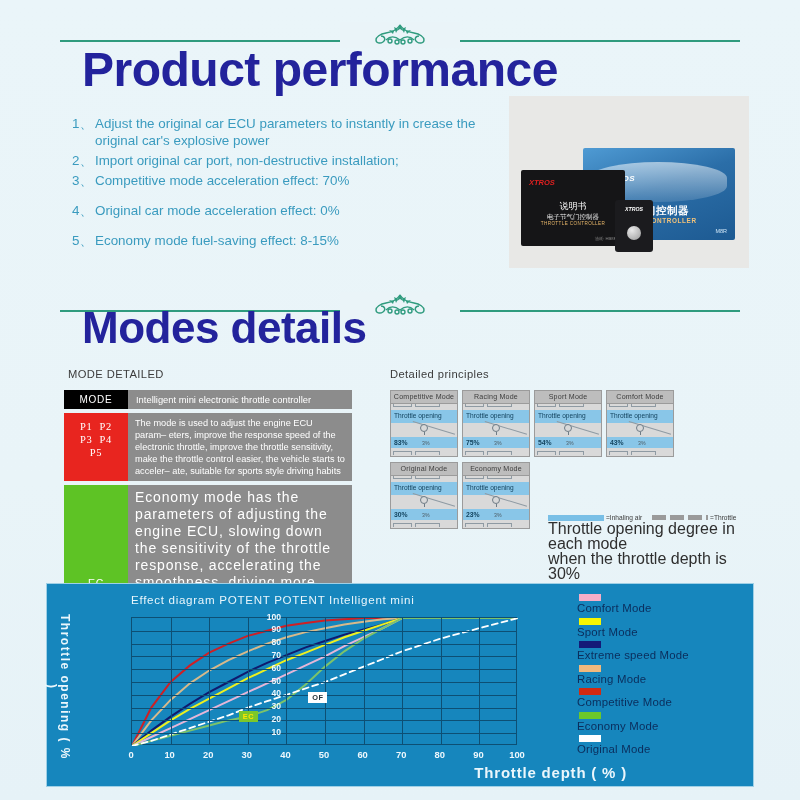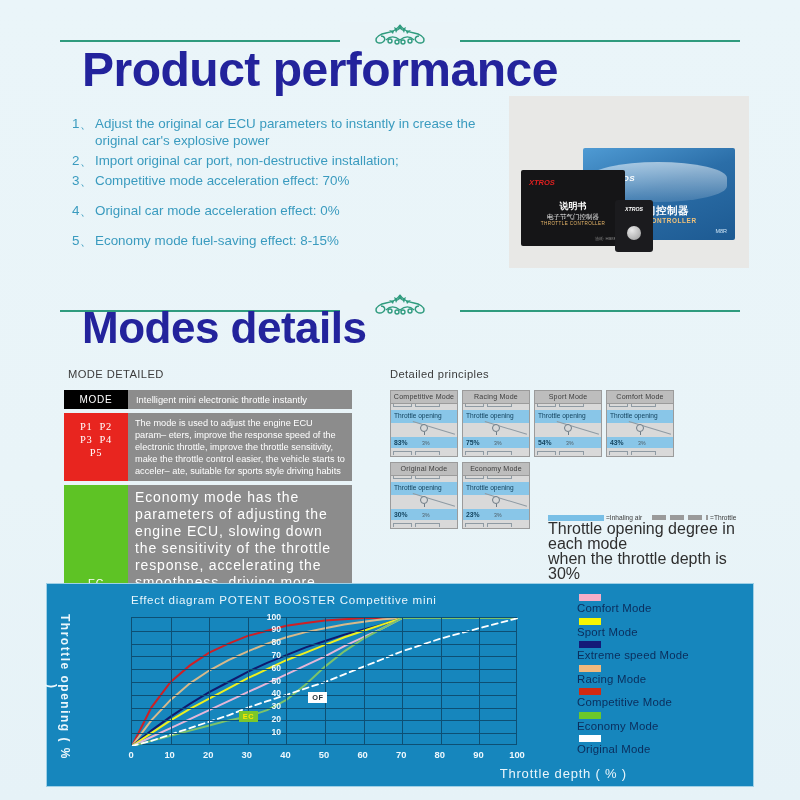--- a/index.html
+++ b/index.html
@@ -84,21 +84,21 @@
   #photo .manual {
     position:absolute; left:12px; top:74px; width:104px; height:76px;
     background:#151517; border-radius:2px;
   }
   #photo .manual .logo {
     position:absolute; left:8px; top:8px; color:#e02020; font-size:7.5px;
     font-weight:bold; font-style:italic;
   }
   #photo .manual .cn {
     position:absolute; left:0; right:0; top:30px; text-align:center;
-    color:#fff; font-size:9px; font-weight:bold;
+    color:#fff; font-size:9px; font-weight:normal;
   }
   #photo .manual .cn2 {
     position:absolute; left:0; right:0; top:43px; text-align:center;
     color:#eee; font-size:6.5px;
   }
   #photo .manual .en {
     position:absolute; left:0; right:0; top:51px; text-align:center;
     color:#e8b76a; font-size:4.6px; letter-spacing:.4px;
   }
   #photo .manual .sn {
@@ -236,21 +236,21 @@
   }
   #ylab {
     position:absolute; left:8px; top:28px;
     width:16px; color:#eaf6fc; font-size:12px; font-weight:bold;
     letter-spacing:1.5px; line-height:13px; text-align:center;
     writing-mode: vertical-rl;
     height: 150px;
   }
   #xlab {
     position:absolute; right:126px; bottom:5px;
-    color:#eaf6fc; font-size:13px; font-weight:normal; letter-spacing:.8px;
+    color:#eaf6fc; font-size:15px; font-weight:bold; letter-spacing:.8px;
   }
   #plot {
     position:absolute; left:84px; top:33px; width:386px; height:128px;
     border:1.5px solid #0d4f74;
   }
   #plot .grid-v, #plot .grid-h {
     position:absolute; background:#0d4f74;
   }
   #plot .grid-v { width:1px; top:0; bottom:0; }
   #plot .grid-h { height:1px; left:0; right:0; }
@@ -374,21 +374,21 @@
   </div>
 
   <h1 class="h-main" style="left:82px; top:303px; font-size:44px;">Modes details</h1>
 
   <div class="sublabel" style="left:68px; top:368px;">MODE DETAILED</div>
   <div class="sublabel" style="left:390px; top:368px;">Detailed principles</div>
 
   <div id="mode-table">
     <div class="mrow head">
       <div class="key">MODE</div>
-      <div class="val">Intelligent mini electronic throttle instantly</div>
+      <div class="val">Intelligent mini electronic throttle controller</div>
     </div>
     <div class="mrow">
       <div class="key k-p multi">
         <div>P1&nbsp;&nbsp;P2</div>
           <div>P3&nbsp;&nbsp;P4</div>
           <div>P5</div>
       </div>
       <div class="val big">The mode is used to adjust the engine ECU param– eters, improve the response speed of the electronic throttle, improve the throttle sensitivity, make the throttle control easier, the vehicle starts to acceler– ate, suitable for sports style driving habits</div>
     </div>
     <div class="mrow">
@@ -553,21 +553,21 @@
         <span>=Throttle</span>
       </div>
       <div class="cap">
         <div>Throttle opening degree in each mode</div>
         <div>when the throttle depth is 30%</div>
       </div>
     </div>
   </div>
 
   <div id="chart-panel">
-    <div id="chart-title">Effect diagram  POTENT BOOSTER  Competitive mini</div>
+    <div id="chart-title">Effect diagram  POTENT POTENT  Intelligent mini</div>
     <div id="ylab">Throttle opening ( % )</div>
     <div id="xlab">Throttle depth ( % )</div>
 
     <div id="plot">
       <svg id="curves" width="386" height="128" viewBox="0 0 386 128" style="position:absolute;left:0;top:0">
           <path d="M0.0 128.0 L19.3 89.6 L38.6 64.0 L57.9 47.4 L77.2 34.6 L96.5 25.6 L115.8 17.9 L135.1 12.8 L154.4 7.7 L173.7 5.1 L193.0 2.6 L212.3 1.3 L231.6 0.0 L250.9 0.0 L270.2 0.0 L308.8 0.0 L347.4 0.0 L386.0 0.0 " fill="none" stroke="#cf1f24" stroke-width="2" stroke-linecap="round"></path>
           <path d="M0.0 128.0 L19.3 102.4 L38.6 81.9 L57.9 65.3 L77.2 52.5 L96.5 42.2 L115.8 33.3 L135.1 25.6 L154.4 19.2 L173.7 14.1 L193.0 10.2 L212.3 6.4 L231.6 3.8 L250.9 1.3 L270.2 0.0 L308.8 0.0 L347.4 0.0 L386.0 0.0 " fill="none" stroke="#d8b98a" stroke-width="2" stroke-linecap="round"></path>
           <path d="M0.0 128.0 L19.3 112.6 L38.6 98.6 L57.9 85.8 L77.2 74.2 L96.5 64.0 L115.8 53.8 L135.1 44.8 L154.4 37.1 L173.7 29.4 L193.0 23.0 L212.3 16.6 L231.6 11.5 L250.9 6.4 L270.2 0.0 L308.8 0.0 L347.4 0.0 L386.0 0.0 " fill="none" stroke="#0f1a6e" stroke-width="2" stroke-linecap="round"></path>
           <path d="M0.0 128.0 L19.3 115.2 L38.6 102.4 L57.9 90.9 L77.2 80.6 L96.5 70.4 L115.8 60.2 L135.1 51.2 L154.4 42.2 L173.7 34.6 L193.0 26.9 L212.3 19.2 L231.6 12.8 L250.9 6.4 L270.2 0.0 L308.8 0.0 L347.4 0.0 L386.0 0.0 " fill="none" stroke="#eef01e" stroke-width="2" stroke-linecap="round"></path>
           <path d="M0.0 128.0 L19.3 119.0 L38.6 110.1 L57.9 101.1 L77.2 92.2 L96.5 83.2 L115.8 74.2 L135.1 65.3 L154.4 56.3 L173.7 47.4 L193.0 38.4 L212.3 28.2 L231.6 19.2 L250.9 10.2 L270.2 0.0 L308.8 0.0 L347.4 0.0 L386.0 0.0 " fill="none" stroke="#e5b6d8" stroke-width="2" stroke-linecap="round"></path>

